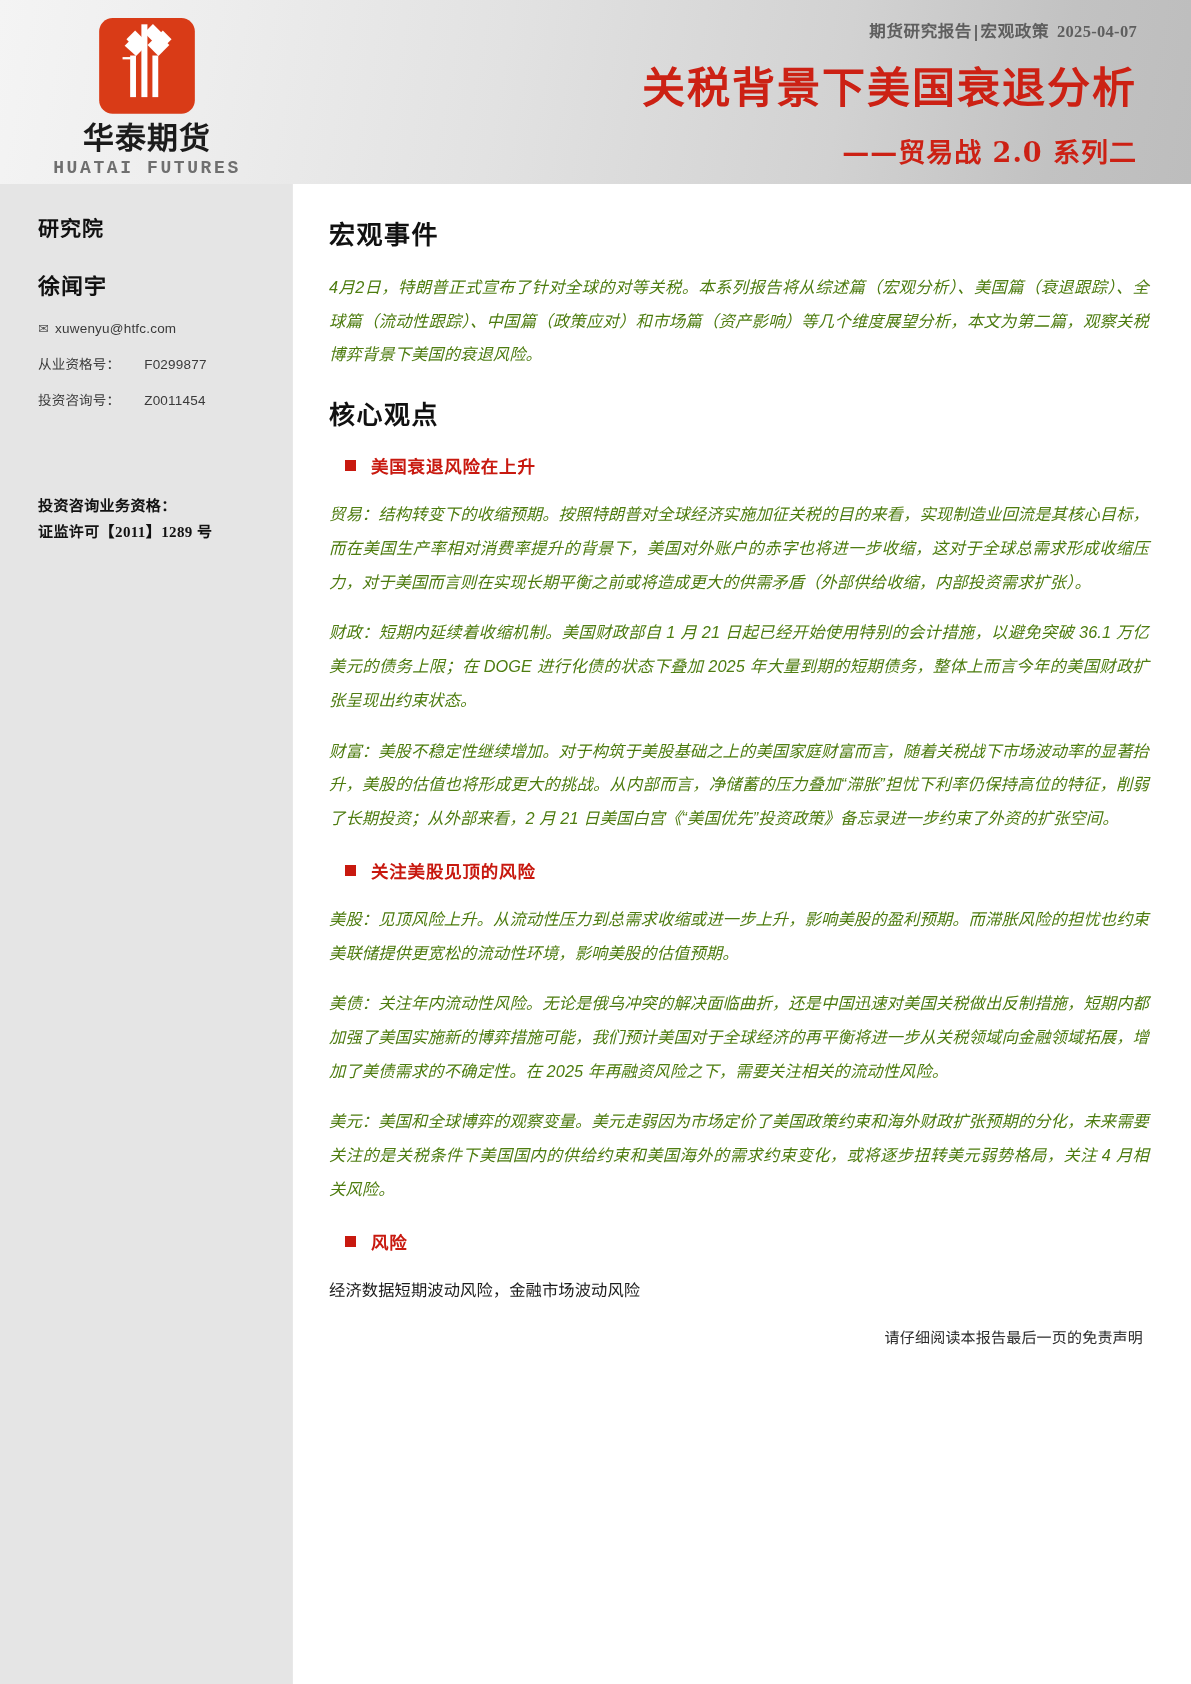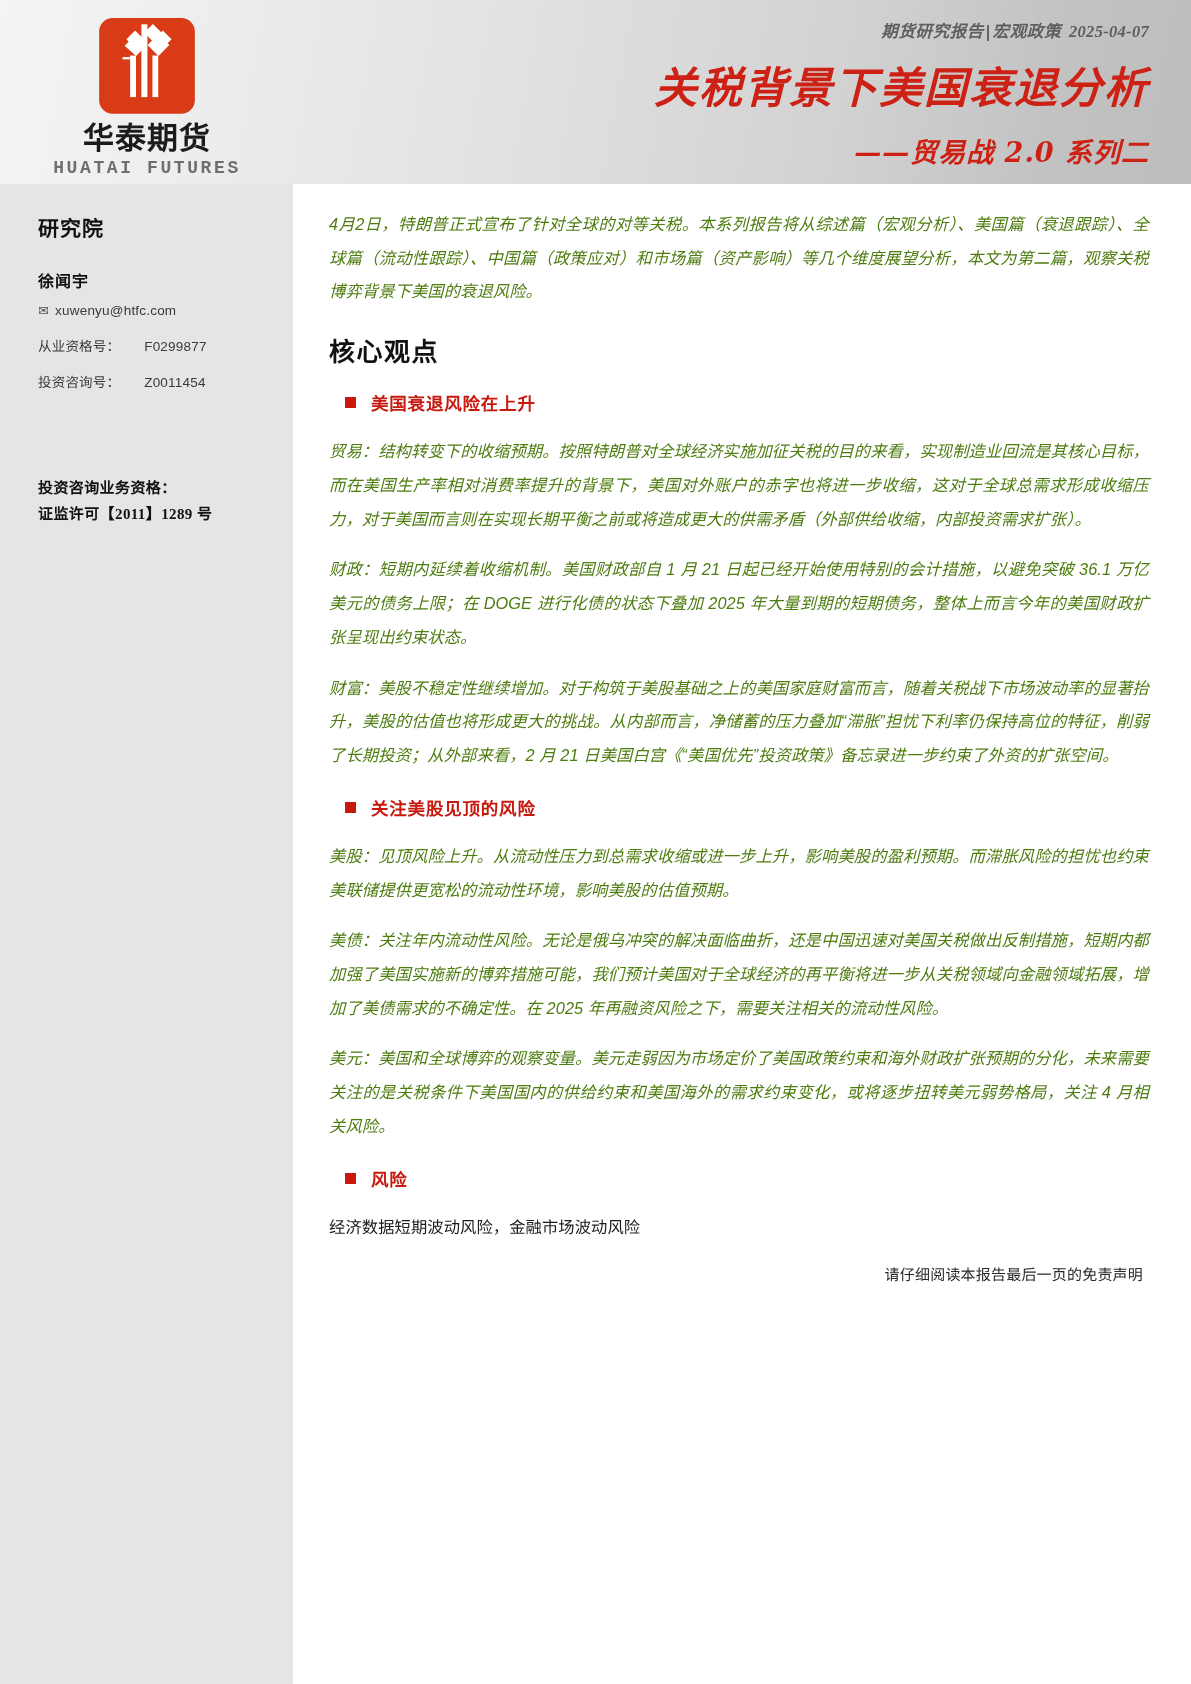--- a/index.html
+++ b/index.html
@@ -51,25 +51,24 @@
     font-family: Liberation Mono, monospace;
     font-size: 18px;
     font-weight: bold;
     letter-spacing: 2.6px;
     color: #6f6f6f;
     margin-top: 3px;
   }
 
   .header-right {
     position: absolute;
-    right: 42px;
+    right: 54px;
     top: 18px;
     text-align: right;
     width: 780px;
-    font-style: italic;
   }
   .header-meta {
     font-size: 16.5px;
     font-weight: bold;
     color: #5e5e5e;
     letter-spacing: 0.6px;
     font-family: "DejaVu Sans", "Liberation Sans", sans-serif;
   }
   .header-meta .sep { padding: 0 1px; }
   .header-meta .date {
@@ -121,25 +120,25 @@
   .sb-dept {
     font-family: "DejaVu Sans", "Liberation Sans", sans-serif;
     font-size: 21px;
     font-weight: bold;
     color: #111;
     letter-spacing: 1px;
     margin-bottom: 26px;
   }
   .sb-author {
     font-family: "DejaVu Sans", "Liberation Sans", sans-serif;
-    font-size: 16px;
+    font-size: 22px;
     font-weight: bold;
     color: #111;
     letter-spacing: 1px;
-    margin-bottom: 10px;
+    margin-bottom: 20px;
   }
   .sb-row {
     font-size: 13.5px;
     color: #3a3a3a;
     margin-bottom: 17px;
     line-height: 1.4;
     letter-spacing: 0.2px;
   }
   .sb-row .mail-icon {
     display: inline-block;
@@ -300,20 +299,21 @@
     </div>
 
     <div class="sb-qual">
       <div>投资咨询业务资格：</div>
       <div>证监许可【2011】1289 号</div>
     </div>
   </aside>
 
   <main class="content">
 
+    <h2 class="sec-title">宏观事件</h2>
     <p class="para">4月2日，特朗普正式宣布了针对全球的对等关税。本系列报告将从综述篇（宏观分析）、美国篇（衰退跟踪）、全球篇（流动性跟踪）、中国篇（政策应对）和市场篇（资产影响）等几个维度展望分析，本文为第二篇，观察关税博弈背景下美国的衰退风险。</p>
 
     <h2 class="sec-title second">核心观点</h2>
 
     <div class="bullet-head">
       <span class="bullet-square"></span>
       <span class="bullet-text">美国衰退风险在上升</span>
     </div>
     <p class="para">贸易：结构转变下的收缩预期。按照特朗普对全球经济实施加征关税的目的来看，实现制造业回流是其核心目标，而在美国生产率相对消费率提升的背景下，美国对外账户的赤字也将进一步收缩，这对于全球总需求形成收缩压力，对于美国而言则在实现长期平衡之前或将造成更大的供需矛盾（外部供给收缩，内部投资需求扩张）。</p>
     <p class="para">财政：短期内延续着收缩机制。美国财政部自 1 月 21 日起已经开始使用特别的会计措施，以避免突破 36.1 万亿美元的债务上限；在 DOGE 进行化债的状态下叠加 2025 年大量到期的短期债务，整体上而言今年的美国财政扩张呈现出约束状态。</p>

